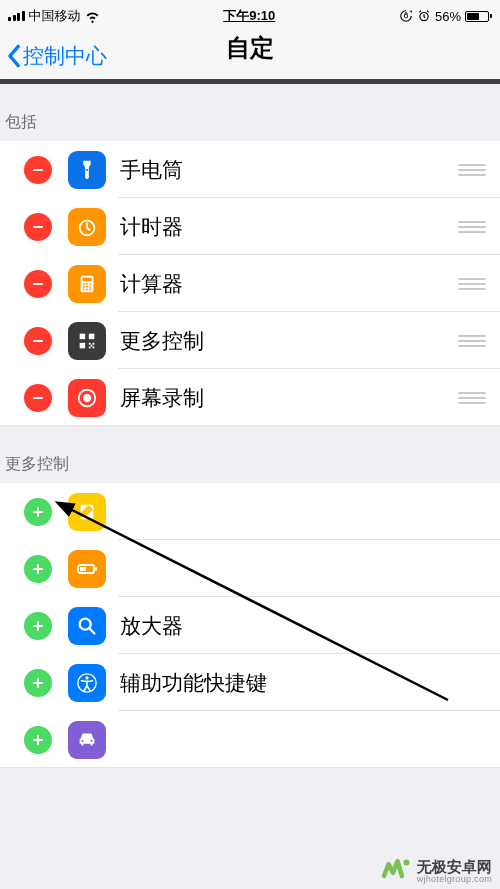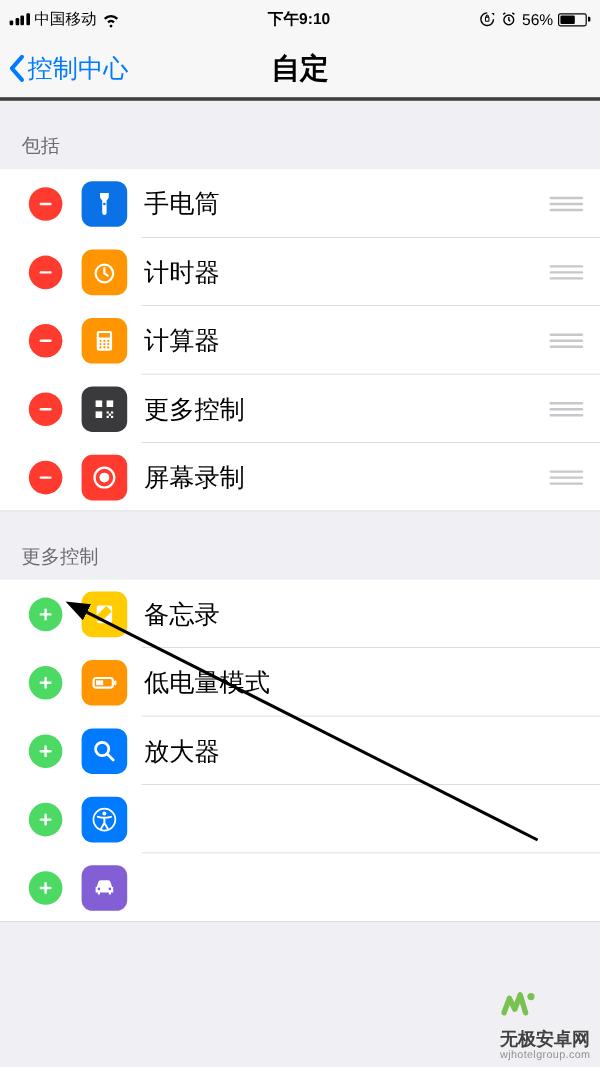--- a/index.html
+++ b/index.html
@@ -11,54 +11,53 @@
   height: 22px;
   display: flex;
   align-items: center;
   justify-content: space-between;
   padding: 16px 8px;
   font-size: 13px;
   font-weight: 500;
   background: #f7f7f7;
 }
 .status-left, .status-right { display: flex; align-items: center; gap: 4px; }
-.status-center { font-weight: 600; }
+.status-center { font-weight: 600; text-decoration: underline; }
 .signal { display: flex; align-items: flex-end; gap: 1.5px; }
 .signal span { width: 3px; background: #000; border-radius: 1px; }
 .signal span:nth-child(1){height:4px}.signal span:nth-child(2){height:6px}
 .signal span:nth-child(3){height:8px}.signal span:nth-child(4){height:10px}
 .wifi-icon { width:15px; height:15px; }
 .battery { display:flex; align-items:center; gap:1px; }
 .battery-body { width:24px; height:11px; border:1px solid #000; border-radius:2px; position:relative; }
 .battery-fill { position:absolute; left:1px; top:1px; bottom:1px; width:56%; background:#000; border-radius:1px; }
 .battery-cap { width:2px; height:4px; background:#000; border-radius:0 1px 1px 0; }
 
 
 .nav-bar {
   height: 52px;
   background: #f7f7f7;
-  border-bottom: 3px solid #404040;
+  border-bottom: 5px solid #404040;
   display: flex;
-  align-items: center;
   position: relative;
 }
 .back-btn {
   display:flex; align-items:center;
   color:#007aff; font-size:21px;
   padding-left:6px; cursor:pointer;
 }
 .back-chevron { width:15px; height:24px; margin-right:2px; }
 .nav-title {
   position:absolute; left:0; right:0; text-align:center;
   font-size:24px; font-weight:600; pointer-events:none;
 }
 
 
 .section-header {
-  padding: 28px 18px 8px; font-size:16px; color:#6d6d72;
+  padding: 28px 5px 8px; font-size:16px; color:#6d6d72;
 }
 
 
 .list { background:#fff; }
 .row {
   height:57px; display:flex; align-items:center;
   padding-left:24px; position:relative;
 }
 .row::after {
   content:""; position:absolute; left:118px; right:0; bottom:0;
@@ -89,22 +88,22 @@
 
 .bg-blue{background:#0a71e7}.bg-orange{background:#ff9500}.bg-gray{background:#8e8e93}
 .bg-dark{background:#3a3a3c}.bg-red{background:#ff3b30}.bg-yellow{background:#ffcc00}
 .bg-blue2{background:#007aff}.bg-purple{background:#835fd6}
 
 
 .annotation-arrow { position:absolute; pointer-events:none; z-index:50; left:0; top:0; }
 
 
 .watermark {
-  position:absolute; right:8px; bottom:4px; display:flex; align-items:flex-start;
-  gap:6px; opacity:0.92; z-index:60;flex-direction:column;
+  position:absolute; right:8px; bottom:4px; display:flex; align-items:flex-end;
+  gap:6px; opacity:0.92; z-index:60;
 }
 .wm-logo { width:30px; height:30px; }
 .wm-text { display:flex; flex-direction:column; line-height:1.1; }
 .wm-cn { font-size:15px; font-weight:700; color:#333; }
 .wm-en { font-size:9px; color:#8a8a8a; letter-spacing:0.3px; }
 </style>
 </head>
 <body>
 
 <div class="status-bar">
@@ -276,37 +275,35 @@
           <rect x="2" y="6" width="10" height="2" rx="1" fill="#fff"></rect>
         </svg>
       </div>
       <div class="app-icon bg-yellow">
         <svg viewBox="0 0 24 24" width="22" height="22">
           <rect x="5" y="4" width="14" height="16" rx="2" fill="#fff"></rect>
           <path d="M14 4l5 5-9 9H5v-5z" fill="#ffcc00"></path>
           <path d="M14 4l5 5" stroke="#fff" stroke-width="1"></path>
         </svg>
       </div>
-      <div class="row-label">备忘录</div>
     </div>
     <div class="row">
       <div class="action-btn action-add">
         <svg viewBox="0 0 14 14">
           <rect x="6" y="2" width="2" height="10" rx="1" fill="#fff"></rect>
           <rect x="2" y="6" width="10" height="2" rx="1" fill="#fff"></rect>
         </svg>
       </div>
       <div class="app-icon bg-orange">
         <svg viewBox="0 0 24 24" width="24" height="24">
           <rect x="3" y="8" width="16" height="8" rx="2" fill="none" stroke="#fff" stroke-width="1.8"></rect>
           <rect x="5" y="10" width="6" height="4" fill="#fff"></rect>
           <rect x="20" y="10" width="2" height="4" rx="1" fill="#fff"></rect>
         </svg>
       </div>
-      <div class="row-label">低电量模式</div>
     </div>
     <div class="row">
       <div class="action-btn action-add">
         <svg viewBox="0 0 14 14">
           <rect x="6" y="2" width="2" height="10" rx="1" fill="#fff"></rect>
           <rect x="2" y="6" width="10" height="2" rx="1" fill="#fff"></rect>
         </svg>
       </div>
       <div class="app-icon bg-blue2">
         <svg viewBox="0 0 24 24" width="22" height="22">
@@ -323,20 +320,21 @@
           <rect x="2" y="6" width="10" height="2" rx="1" fill="#fff"></rect>
         </svg>
       </div>
       <div class="app-icon bg-blue2">
         <svg viewBox="0 0 24 24" width="22" height="22">
           <circle cx="12" cy="12" r="10" fill="none" stroke="#fff" stroke-width="1.5"></circle>
           <circle cx="12" cy="6.5" r="1.8" fill="#fff"></circle>
           <path d="M6 9.5c4 1 8 1 12 0M12 10v5m0 0l-3 5m3-5l3 5" stroke="#fff" stroke-width="1.8" stroke-linecap="round"></path>
         </svg>
       </div>
+      <div class="row-label">辅助功能快捷键</div>
     </div>
     <div class="row">
       <div class="action-btn action-add">
         <svg viewBox="0 0 14 14">
           <rect x="6" y="2" width="2" height="10" rx="1" fill="#fff"></rect>
           <rect x="2" y="6" width="10" height="2" rx="1" fill="#fff"></rect>
         </svg>
       </div>
       <div class="app-icon bg-purple">
         <svg viewBox="0 0 24 24" width="22" height="22">

